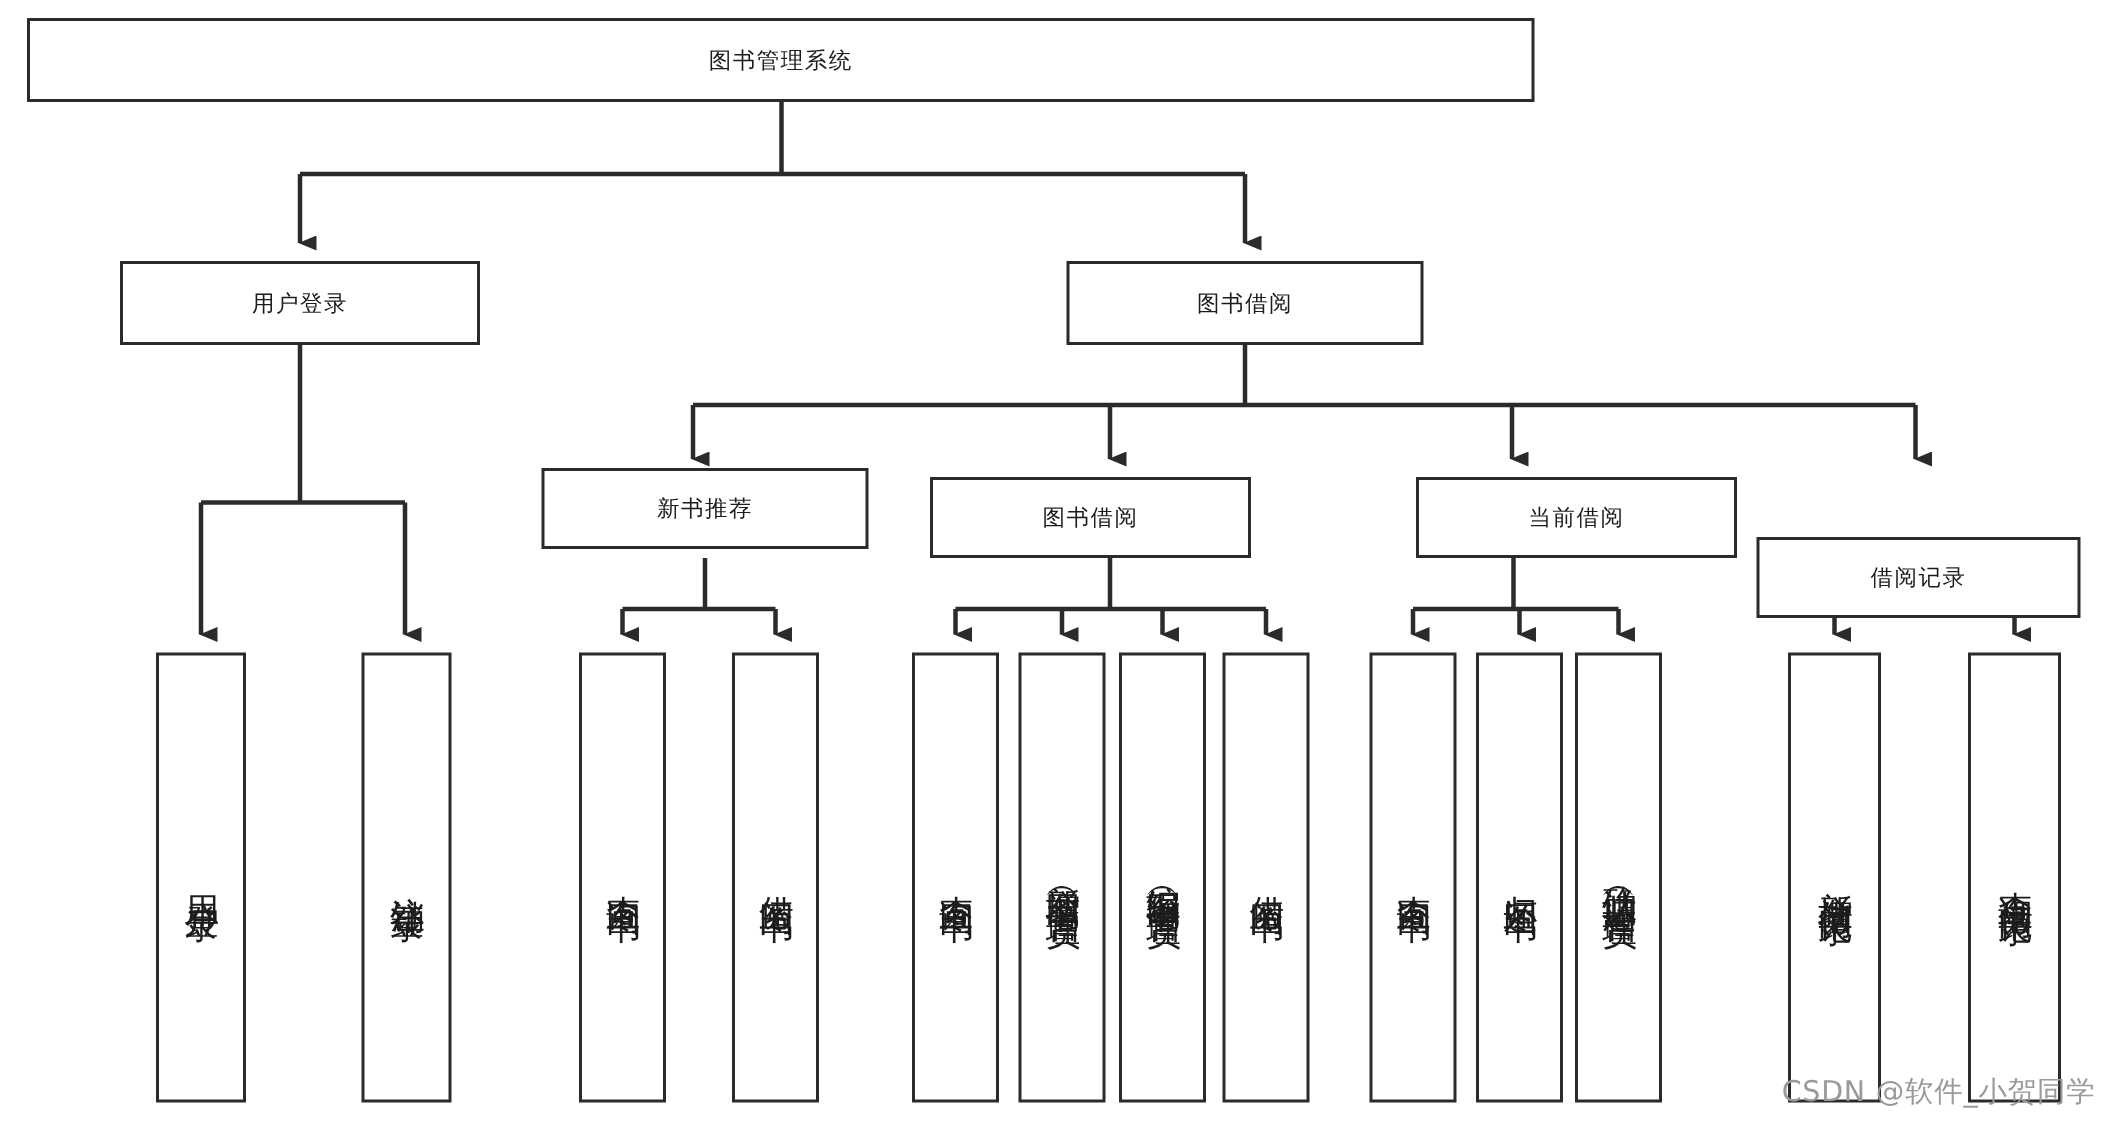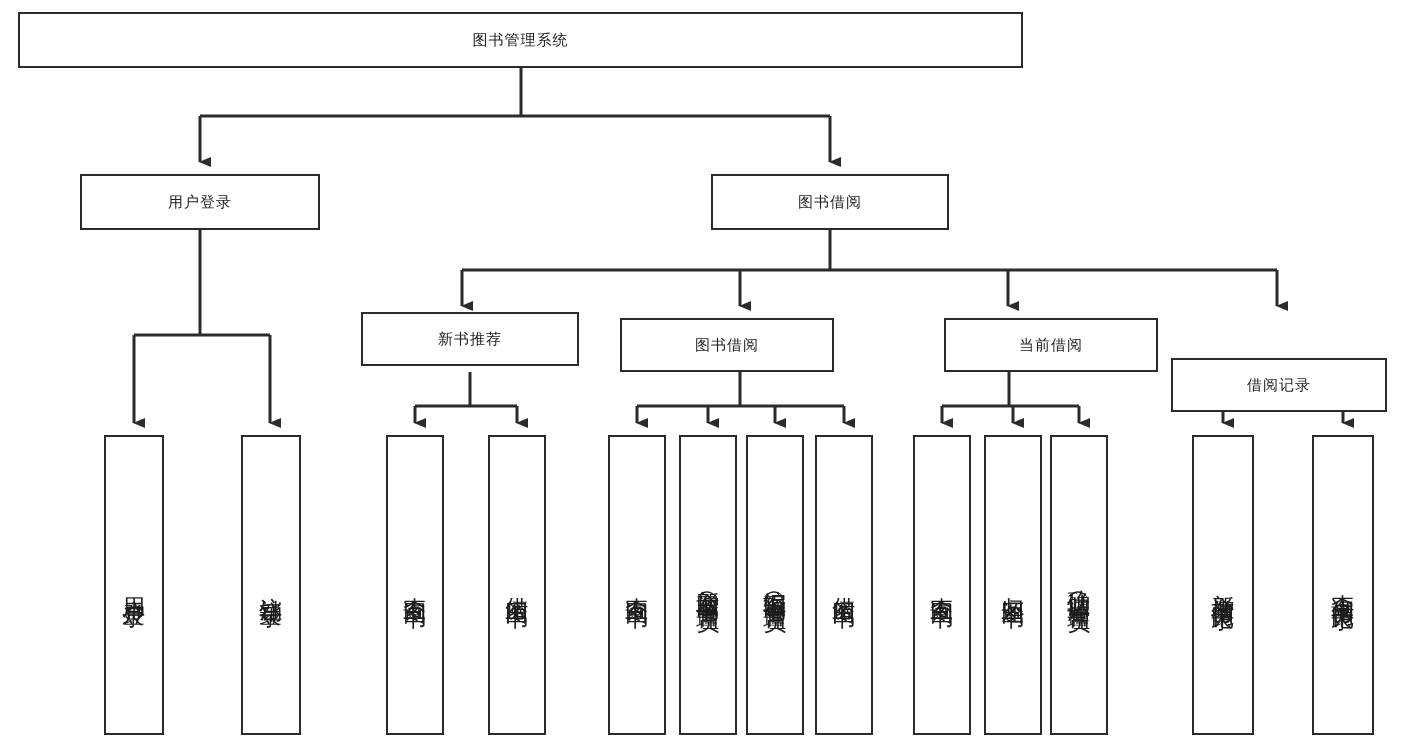--- a/index.html
+++ b/index.html
@@ -169,13 +169,14 @@
         <span class="node-label">确认归还（管理员）</span>
       </div>
       <div class="node node-v" style="left: 1192px; top: 435px; width: 62px; height: 300px;">
         <span class="node-label">新增借阅记录</span>
       </div>
       <div class="node node-v" style="left: 1312px; top: 435px; width: 62px; height: 300px;">
         <span class="node-label">查询借阅记录</span>
       </div>
     </div>
 
+  <div id="watermark">CSDN @软件_小贺同学</div>
 </div>
 
 </body></html>

